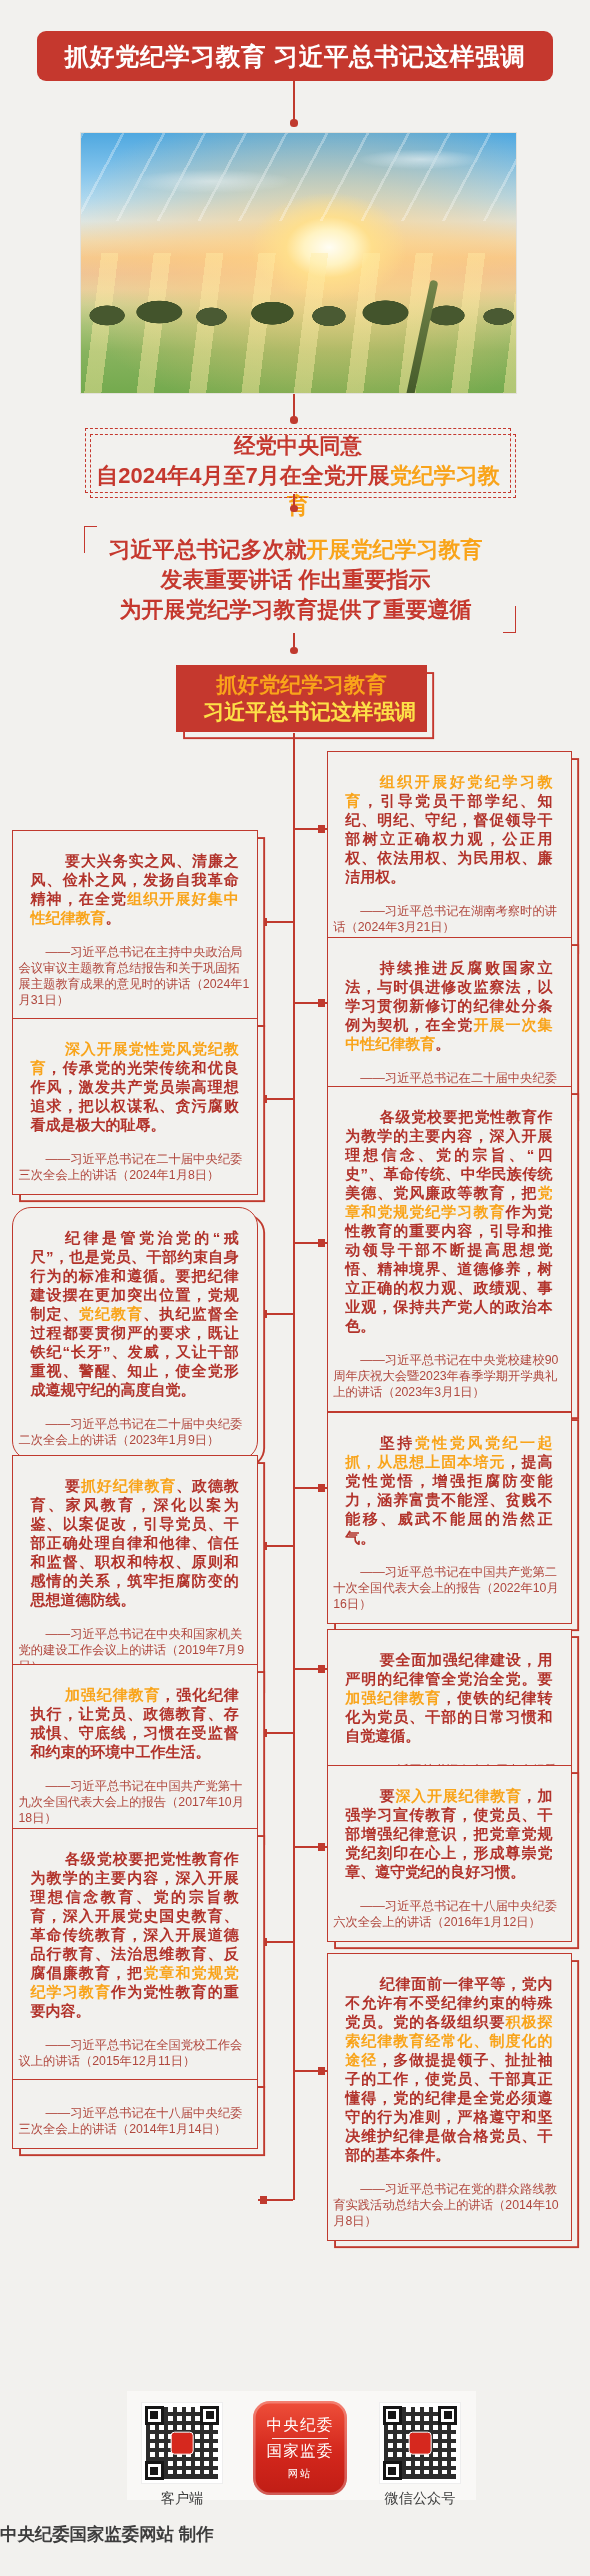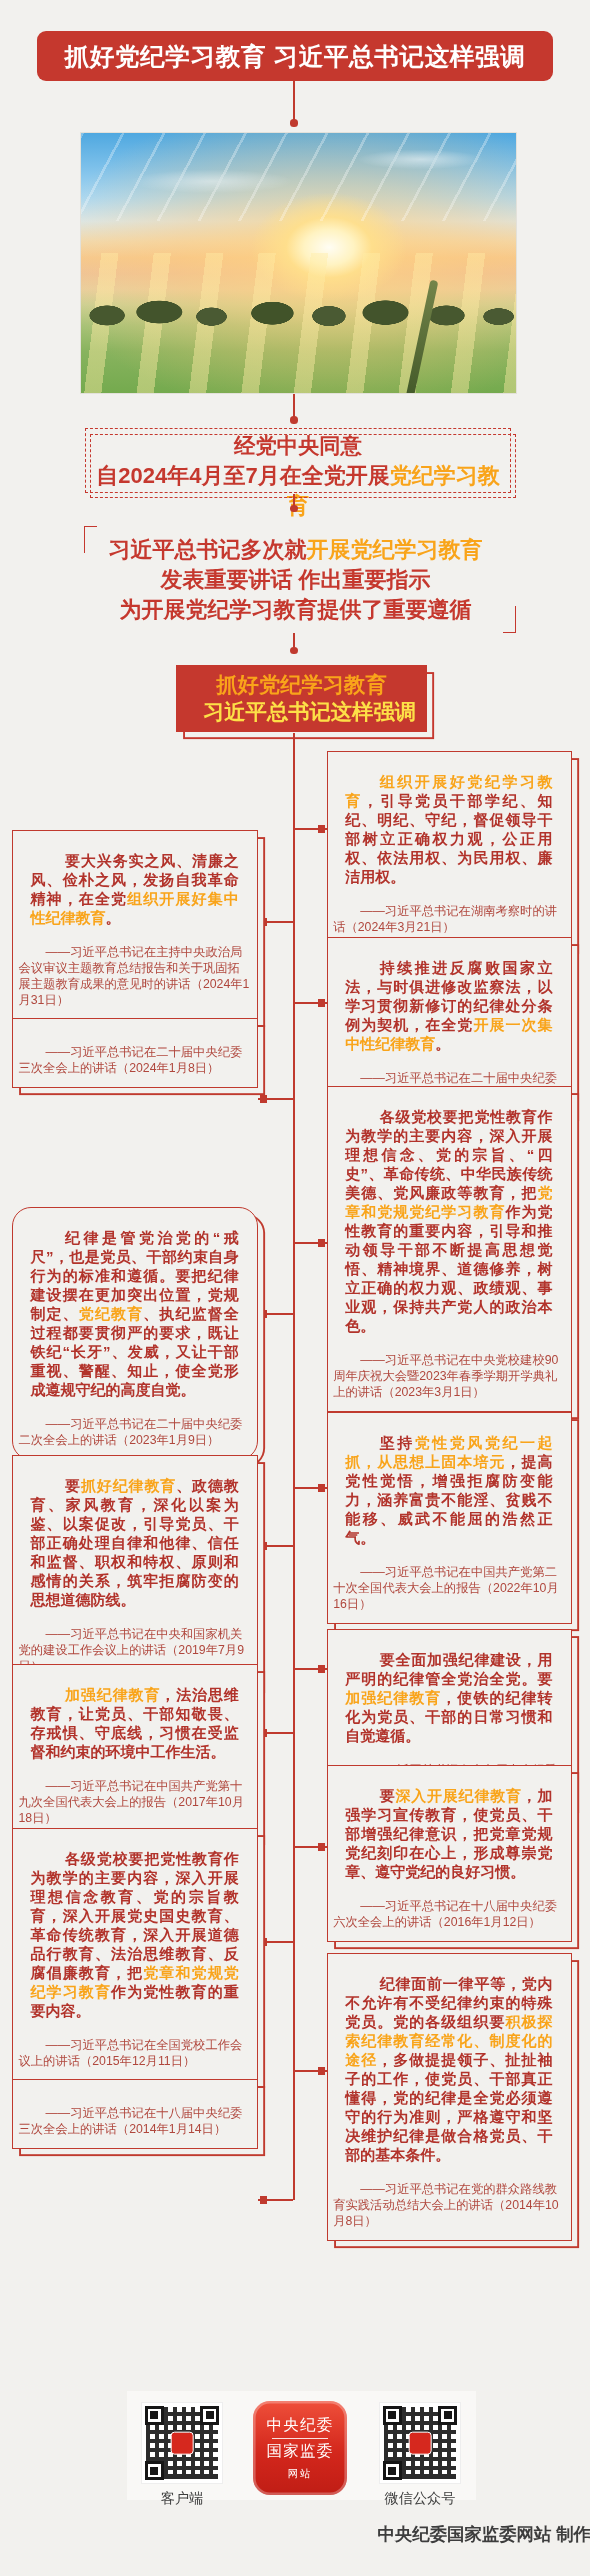--- a/index.html
+++ b/index.html
@@ -115,21 +115,21 @@
   .qrlabel{position:absolute;top:2489px;font-size:14.2px;color:#3d3d3d;width:82px;text-align:center;}
   .lbl-left{left:141px;} .lbl-right{left:379px;}
   .appicon{position:absolute;left:253px;top:2401px;width:94px;height:94px;border-radius:17px;
     background:linear-gradient(180deg,#ef4f3a 0%,#d3271c 55%,#c01d15 100%);
     box-shadow:inset 0 0 0 2.6px rgba(255,255,255,.28);
     display:flex;flex-direction:column;align-items:center;justify-content:center;
     font-family:"Liberation Serif",serif;color:#fff;}
   .appicon .a1,.appicon .a2{font-size:15.5px;letter-spacing:1.3px;line-height:20.7px;}
   .appicon .div{width:56px;height:0.6px;background:rgba(255,255,255,.85);margin:2.6px 0;}
   .appicon .a3{font-size:10.3px;letter-spacing:1.9px;margin-top:5.2px;}
-  .credit{position:absolute;left:0;top:2522px;width:591px;text-align:right;
+  .credit{position:absolute;left:0;top:2522px;width:591px;text-align:left;
     font-size:17.4px;font-weight:bold;color:#3d3d3d;}
 </style>
 </head>
 <body>
 
 <div class="page">
 
   <div class="banner">抓好党纪学习教育 习近平总书记这样强调</div>
 
   <div class="vline v1"></div>
@@ -188,20 +188,21 @@
   </div>
   <div class="qbox left b-l1">
     <p class="qtext"><span>要大兴务实之风、清廉之风、俭朴之风，发扬自我革命精神，在全党</span><span class="hl">组织开展好集中性纪律教育</span><span>。</span></p>
     <p class="qsrc">——习近平总书记在主持中央政治局会议审议主题教育总结报告和关于巩固拓展主题教育成果的意见时的讲话（2024年1月31日）</p>
   </div>
   <div class="qbox right b-r2">
     <p class="qtext"><span>持续推进反腐败国家立法，与时俱进修改监察法，以学习贯彻新修订的纪律处分条例为契机，在全党</span><span class="hl">开展一次集中性纪律教育</span><span>。</span></p>
     <p class="qsrc">——习近平总书记在二十届中央纪委三次全会上的讲话（2024年1月8日）</p>
   </div>
   <div class="qbox left b-l2">
+    <p class="qtext"><span></span><span class="hl">深入开展党性党风党纪教育</span><span>，传承党的光荣传统和优良作风，激发共产党员崇高理想追求，把以权谋私、贪污腐败看成是极大的耻辱。</span></p>
     <p class="qsrc">——习近平总书记在二十届中央纪委三次全会上的讲话（2024年1月8日）</p>
   </div>
   <div class="qbox right b-r3">
     <p class="qtext"><span>各级党校要把党性教育作为教学的主要内容，深入开展理想信念、党的宗旨、“四史”、革命传统、中华民族传统美德、党风廉政等教育，把</span><span class="hl">党章和党规党纪学习教育</span><span>作为党性教育的重要内容，引导和推动领导干部不断提高思想觉悟、精神境界、道德修养，树立正确的权力观、政绩观、事业观，保持共产党人的政治本色。</span></p>
     <p class="qsrc">——习近平总书记在中央党校建校90周年庆祝大会暨2023年春季学期开学典礼上的讲话（2023年3月1日）</p>
   </div>
   <div class="qbox left b-l3">
     <p class="qtext"><span>纪律是管党治党的“戒尺”，也是党员、干部约束自身行为的标准和遵循。要把纪律建设摆在更加突出位置，党规制定、</span><span class="hl">党纪教育</span><span>、执纪监督全过程都要贯彻严的要求，既让铁纪“长牙”、发威，又让干部重视、警醒、知止，使全党形成遵规守纪的高度自觉。</span></p>
     <p class="qsrc">——习近平总书记在二十届中央纪委二次全会上的讲话（2023年1月9日）</p>
   </div>
@@ -211,21 +212,21 @@
   </div>
   <div class="qbox left b-l4">
     <p class="qtext"><span>要</span><span class="hl">抓好纪律教育</span><span>、政德教育、家风教育，深化以案为鉴、以案促改，引导党员、干部正确处理自律和他律、信任和监督、职权和特权、原则和感情的关系，筑牢拒腐防变的思想道德防线。</span></p>
     <p class="qsrc">——习近平总书记在中央和国家机关党的建设工作会议上的讲话（2019年7月9日）</p>
   </div>
   <div class="qbox right b-r5">
     <p class="qtext"><span>要全面加强纪律建设，用严明的纪律管全党治全党。要</span><span class="hl">加强纪律教育</span><span>，使铁的纪律转化为党员、干部的日常习惯和自觉遵循。</span></p>
     <p class="qsrc">——习近平总书记在十九届中央纪委二次全会上的讲话（2018年1月11日）</p>
   </div>
   <div class="qbox left b-l5">
-    <p class="qtext"><span></span><span class="hl">加强纪律教育</span><span>，法治思维教育，让党员、干部知敬畏、存戒惧、守底线，习惯在受监督和约束的环境中工作生活。</span></p>
+    <p class="qtext"><span></span><span class="hl">加强纪律教育</span><span>，强化纪律执行，让党员、政德教育、存戒惧、守底线，习惯在受监督和约束的环境中工作生活。</span></p>
     <p class="qsrc">——习近平总书记在中国共产党第十九次全国代表大会上的报告（2017年10月18日）</p>
   </div>
   <div class="qbox right b-r6">
     <p class="qtext"><span>要</span><span class="hl">深入开展纪律教育</span><span>，加强学习宣传教育，使党员、干部增强纪律意识，把党章党规党纪刻印在心上，形成尊崇党章、遵守党纪的良好习惯。</span></p>
     <p class="qsrc">——习近平总书记在十八届中央纪委六次全会上的讲话（2016年1月12日）</p>
   </div>
   <div class="qbox left b-l6">
     <p class="qtext"><span>各级党校要把党性教育作为教学的主要内容，深入开展理想信念教育、党的宗旨教育，深入开展党史国史教育、革命传统教育，深入开展道德品行教育、法治思维教育、反腐倡廉教育，把</span><span class="hl">党章和党规党纪学习教育</span><span>作为党性教育的重要内容。</span></p>
     <p class="qsrc">——习近平总书记在全国党校工作会议上的讲话（2015年12月11日）</p>
   </div>

